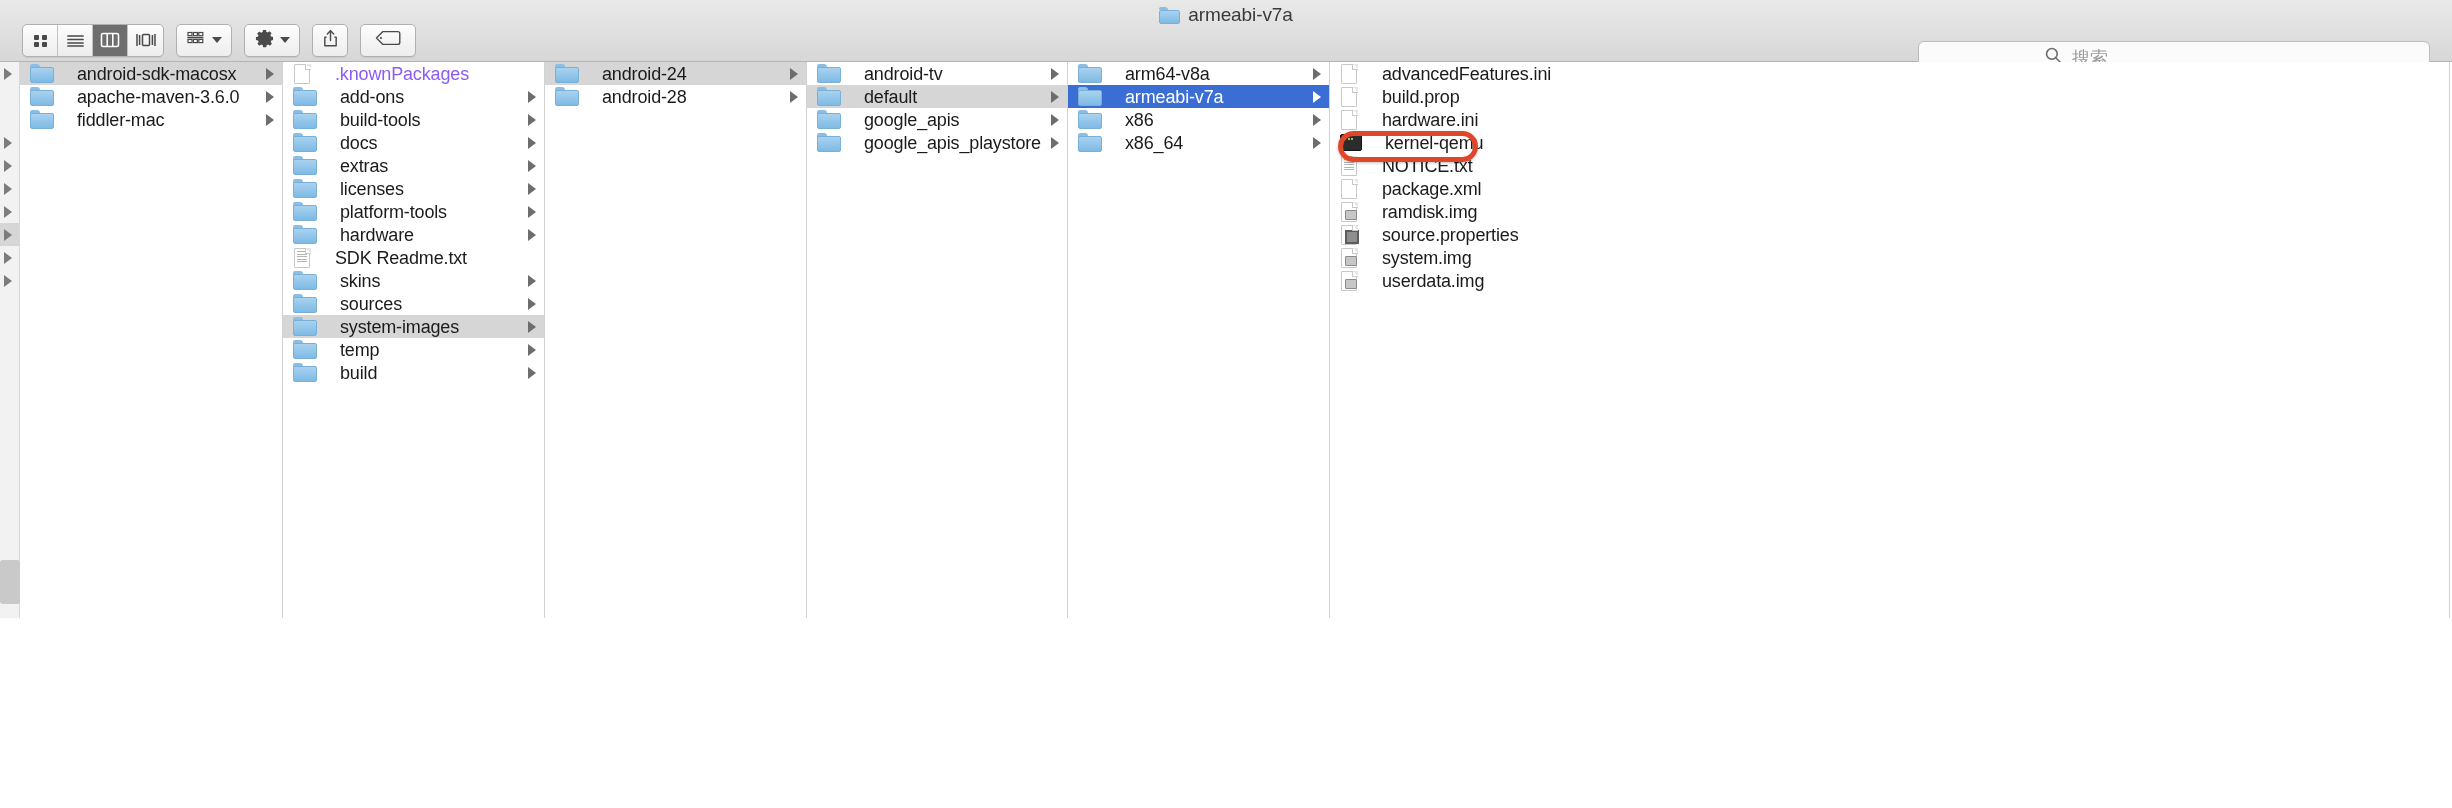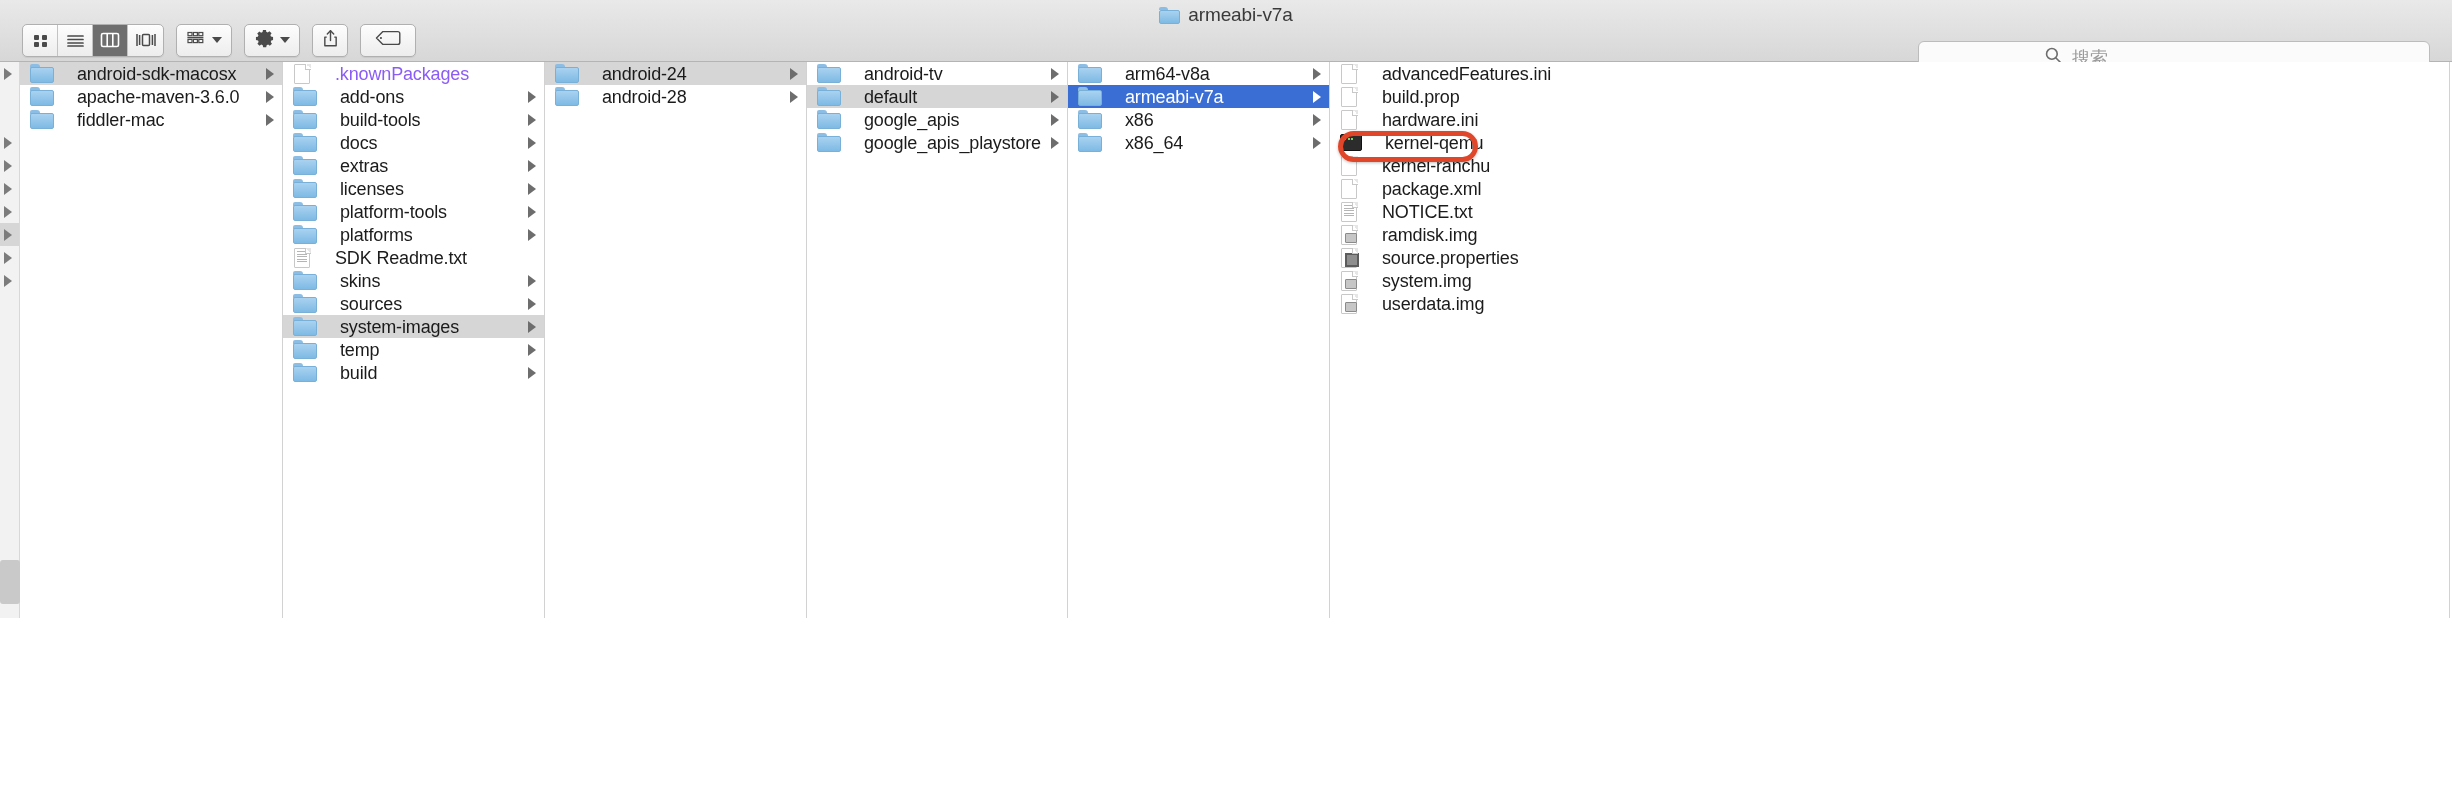--- a/index.html
+++ b/index.html
@@ -468,21 +468,21 @@
               <span class="body"></span>
             </span>
             <span class="label">platform-tools</span>
             <span class="arrow"></span>
           </div>
           <div class="row">
             <span class="folder">
               <span class="tab"></span>
               <span class="body"></span>
             </span>
-            <span class="label">platforms</span>
+            <span class="label">hardware</span>
             <span class="arrow"></span>
           </div>
           <div class="row">
             <span class="fileicon txt">
               <span class="pg"></span>
               <span class="fold"></span>
             </span>
             <span class="label">SDK Readme.txt</span>
           </div>
           <div class="row">
@@ -632,39 +632,32 @@
               <span class="pg"></span>
               <span class="fold"></span>
             </span>
             <span class="label">hardware.ini</span>
           </div>
           <div class="row">
             <span class="execicon"></span>
             <span class="label">kernel-qemu</span>
           </div>
           <div class="row">
+            <span class="fileicon txt">
+              <span class="pg"></span>
+              <span class="fold"></span>
+            </span>
+            <span class="label">NOTICE.txt</span>
+          </div>
+          <div class="row">
             <span class="fileicon ">
               <span class="pg"></span>
               <span class="fold"></span>
             </span>
-            <span class="label">kernel-ranchu</span>
-          </div>
-          <div class="row">
-            <span class="fileicon ">
-              <span class="pg"></span>
-              <span class="fold"></span>
-            </span>
             <span class="label">package.xml</span>
-          </div>
-          <div class="row">
-            <span class="fileicon txt">
-              <span class="pg"></span>
-              <span class="fold"></span>
-            </span>
-            <span class="label">NOTICE.txt</span>
           </div>
           <div class="row">
             <span class="fileicon img">
               <span class="pg"></span>
               <span class="fold"></span>
             </span>
             <span class="label">ramdisk.img</span>
           </div>
           <div class="row">
             <span class="fileicon props">

